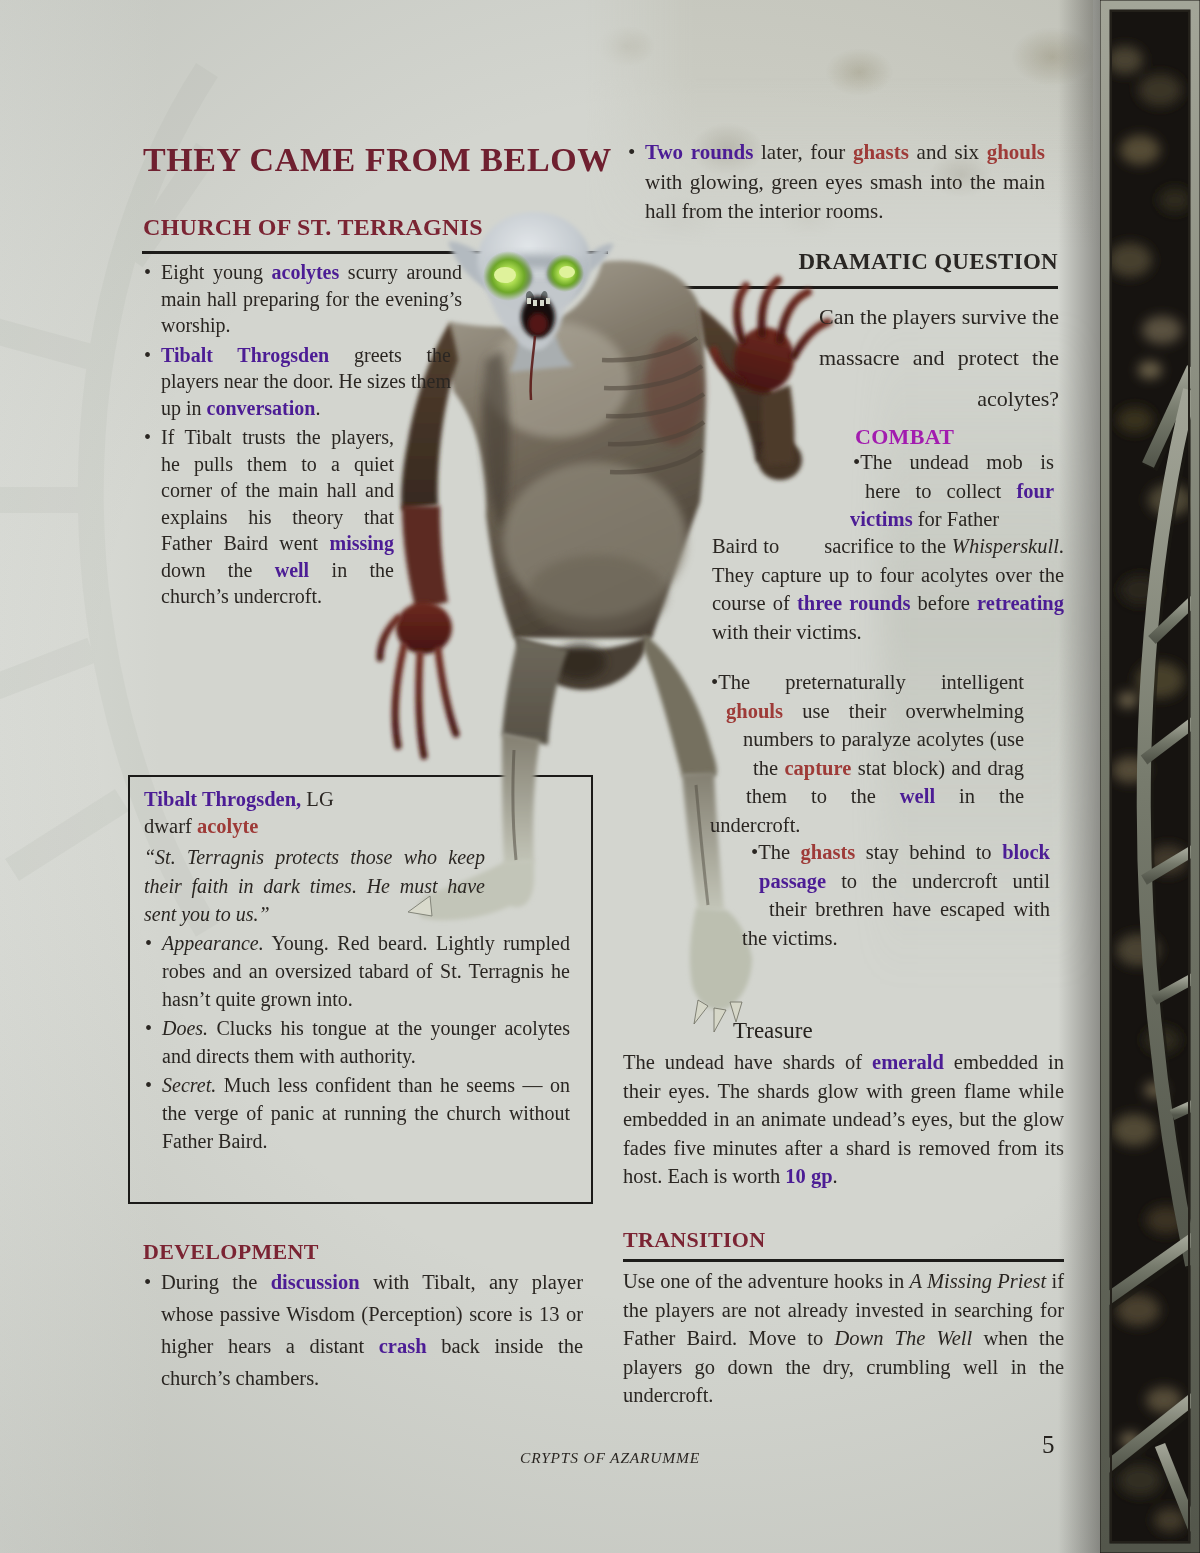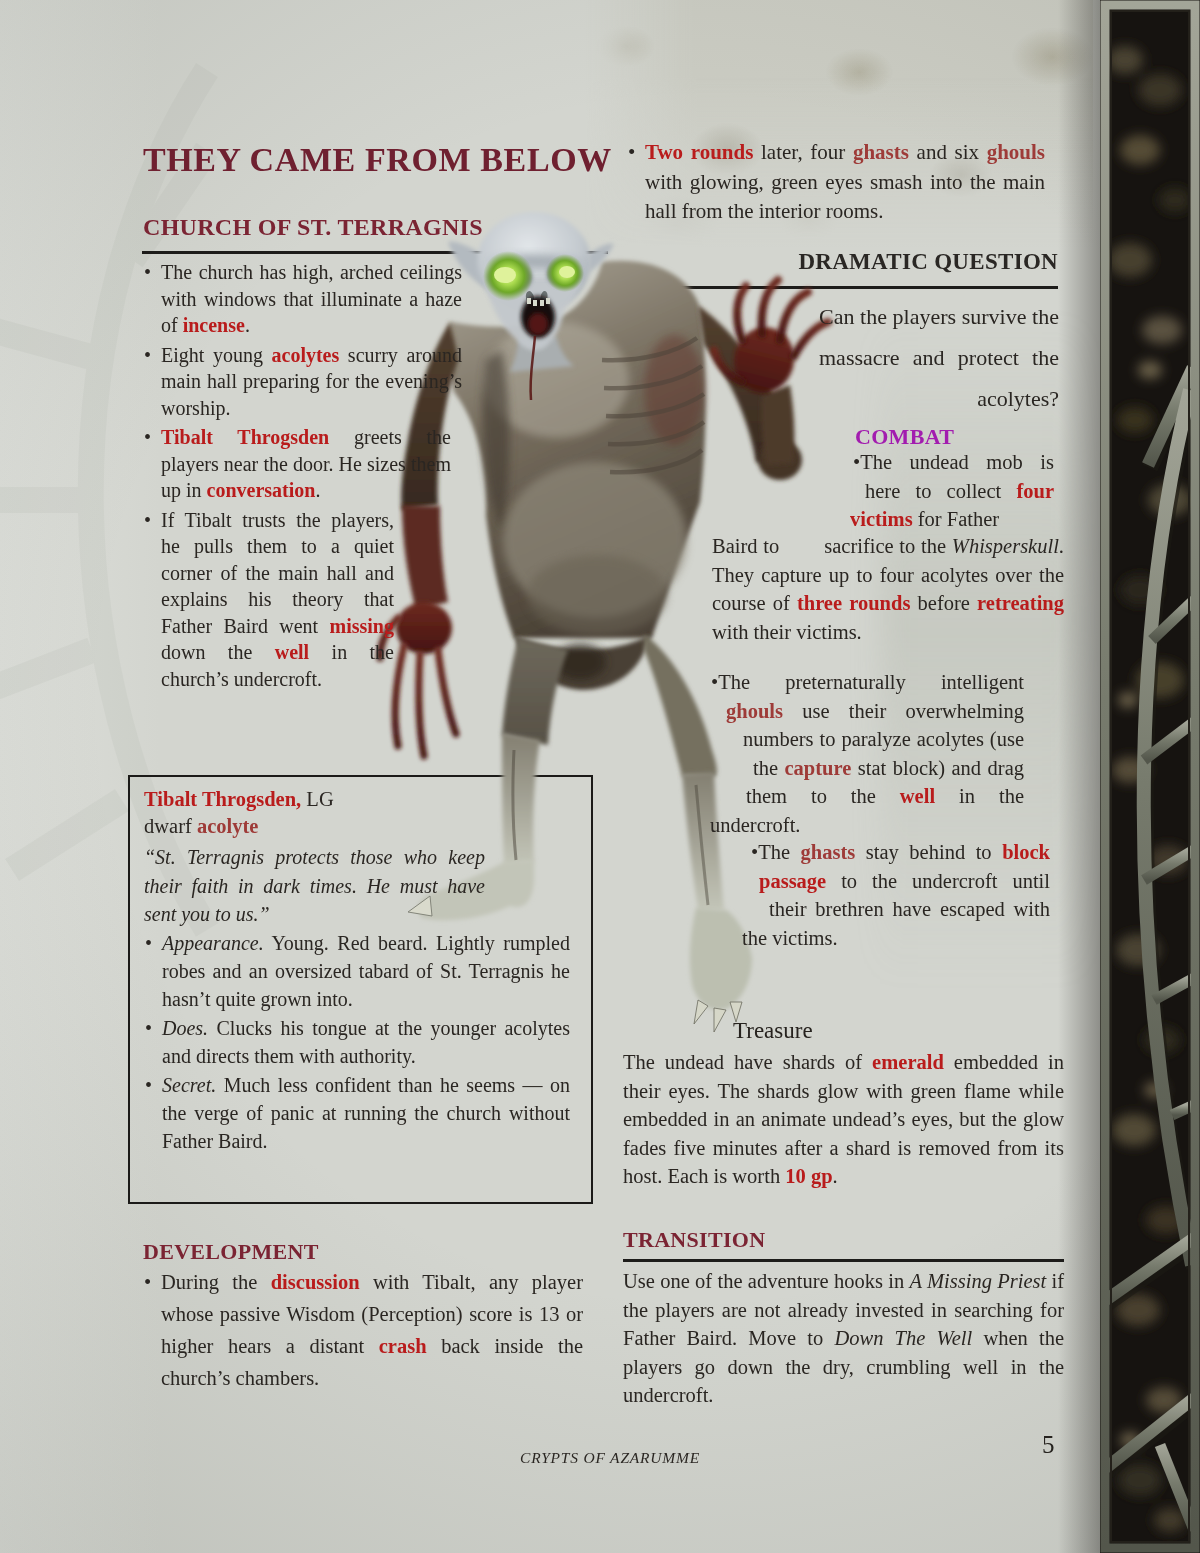--- a/index.html
+++ b/index.html
@@ -33,21 +33,21 @@
     background:linear-gradient(to right,rgba(30,28,24,0),rgba(30,28,24,.38));}
   
   .rule{position:absolute;height:3px;background:#1d1c1a;z-index:1;}
   .box-border{position:absolute;left:128px;top:775px;width:461px;height:425px;
     border:2.5px solid #1b1a18;z-index:1;}
   
   .txt{position:absolute;z-index:3;color:#2a2622;}
   .just{text-align:justify;}
   .h-red{font-weight:bold;color:#7b2433;letter-spacing:.3px;}
   .title{font-size:34px;font-weight:bold;color:#6f2030;letter-spacing:.6px;}
-  .seg-b{font-weight:bold;color:#b91c1c;}
+  .seg-b{font-weight:bold;color:#4c1d95;}
   .seg-i{font-style:italic;}
   .seg-r{font-weight:bold;color:#9e3b38;}
   ul.plain{list-style:none;margin:0;padding:0;}
   ul.plain li{position:relative;padding-left:18px;}
   ul.plain li::before{content:"•";position:absolute;left:1px;top:0;}
   .church-list{font-size:20px;line-height:26.5px;}
   .church-list li{margin-bottom:3px;}
   .li-w1{width:301px;} .li-w2{width:301px;} .li-w3{width:290px;} .li-w4{width:233px;}
   .box-content{position:absolute;left:144px;top:786px;width:432px;z-index:3;color:#2a2622;}
   .box-name{font-size:20.5px;line-height:27px;width:330px;}
@@ -214,21 +214,20 @@
         <rect x="188" y="90" width="4" height="6"></rect>
         <rect x="194" y="88" width="4" height="6"></rect>
       </g>
     <path fill="none" stroke="#571310" stroke-width="2.5" opacity=".85" d="M 183 126 C 181 150, 177 168, 179 190"></path>
   </svg>
 
   <div class="txt title" style="left:143px;top:141px;">THEY CAME FROM BELOW</div>
   <div class="txt h-red" style="left:143px;top:214px;font-size:24px;">CHURCH OF ST. TERRAGNIS</div>
 
   <ul class="plain txt church-list just" style="left:143px;top:259px;width:310px;">
-    <li class="li-w1"><span>The church has high, arched ceilings with windows that illuminate a haze of </span><span class="seg-b">incense</span><span>.</span></li>
     <li class="li-w2"><span>Eight young </span><span class="seg-b">acolytes</span><span> scurry around main hall preparing for the evening’s worship.</span></li>
     <li class="li-w3"><span class="seg-b">Tibalt Throgsden</span><span> greets the players near the door. He sizes them up in </span><span class="seg-b">conversation</span><span>.</span></li>
     <li class="li-w4"><span>If Tibalt trusts the players, he pulls them to a quiet corner of the main hall and explains his theory that Father Baird went </span><span class="seg-b">missing</span><span> down the </span><span class="seg-b">well</span><span> in the church’s undercroft.</span></li>
   </ul>
 
   <div class="box-content">
     <div class="box-name"><span class="seg-b">Tibalt Throgsden,</span><span> LG</span><br><span>dwarf </span><span class="seg-r">acolyte</span></div>
     <div class="box-quote just"><span class="seg-i">“St. Terragnis protects those who keep their faith in dark times. He must have sent you to us.”</span></div>
     <ul class="plain box-list just">
       <li><span class="seg-i">Appearance.</span><span> Young. Red beard. Lightly rumpled robes and an oversized tabard of St. Terragnis he hasn’t quite grown into.</span></li>

